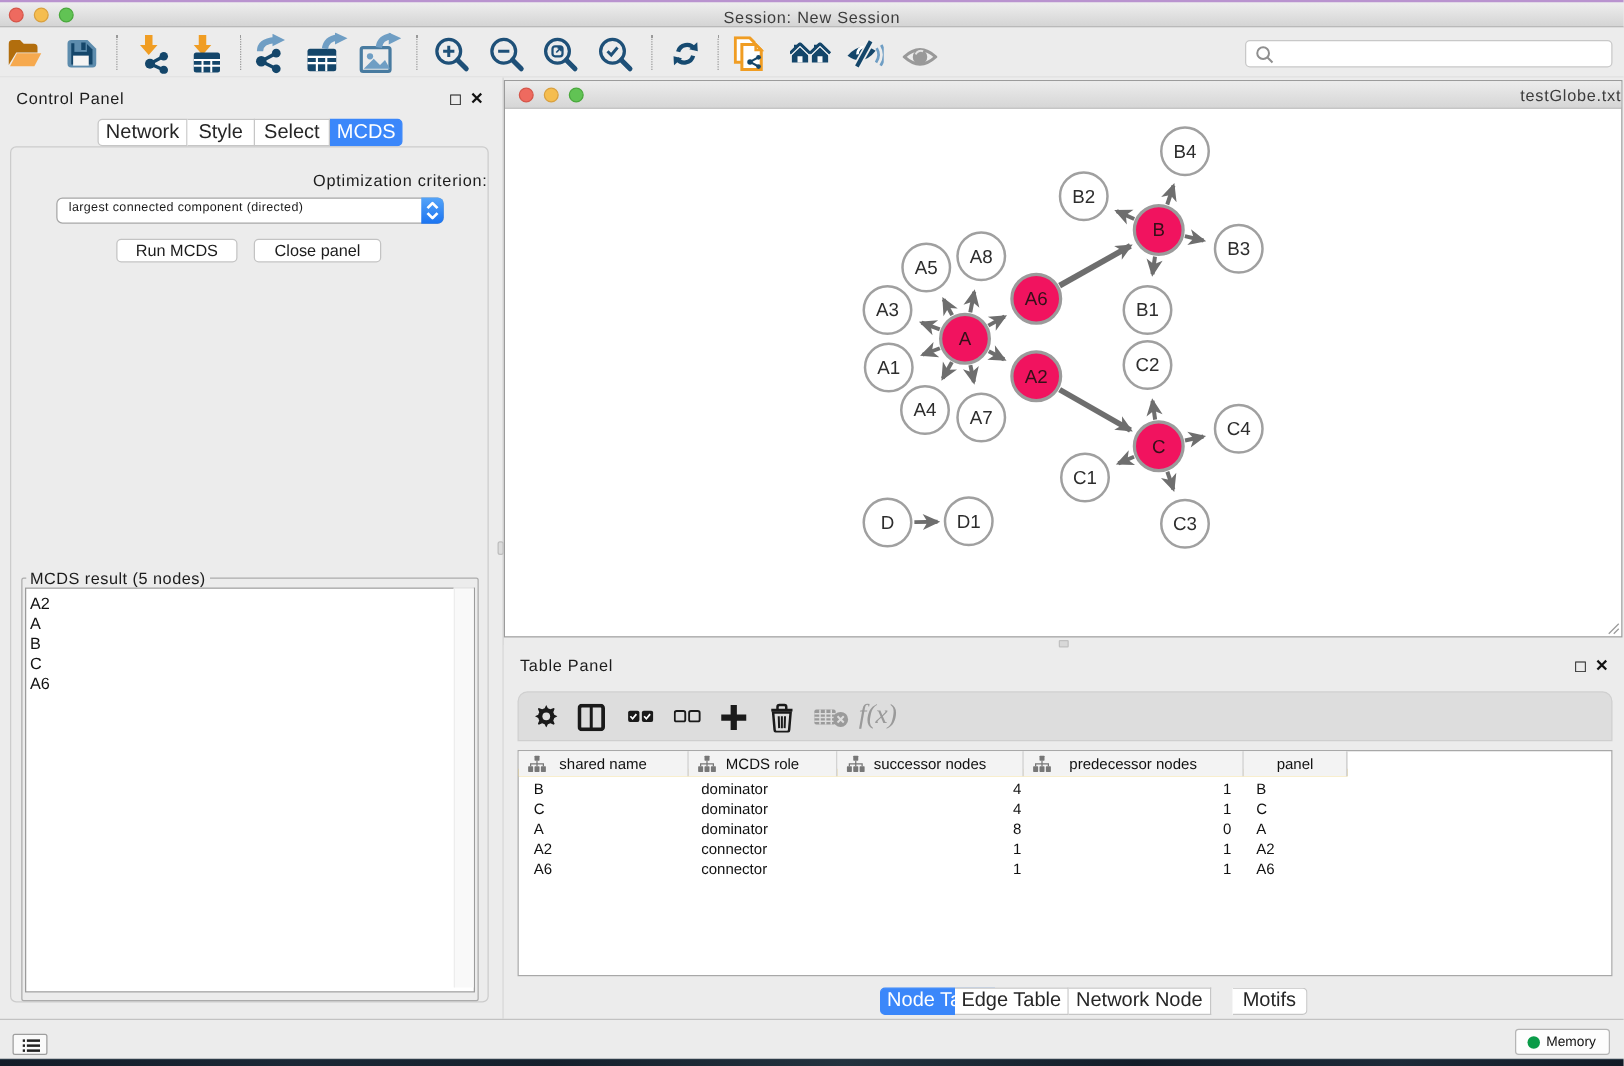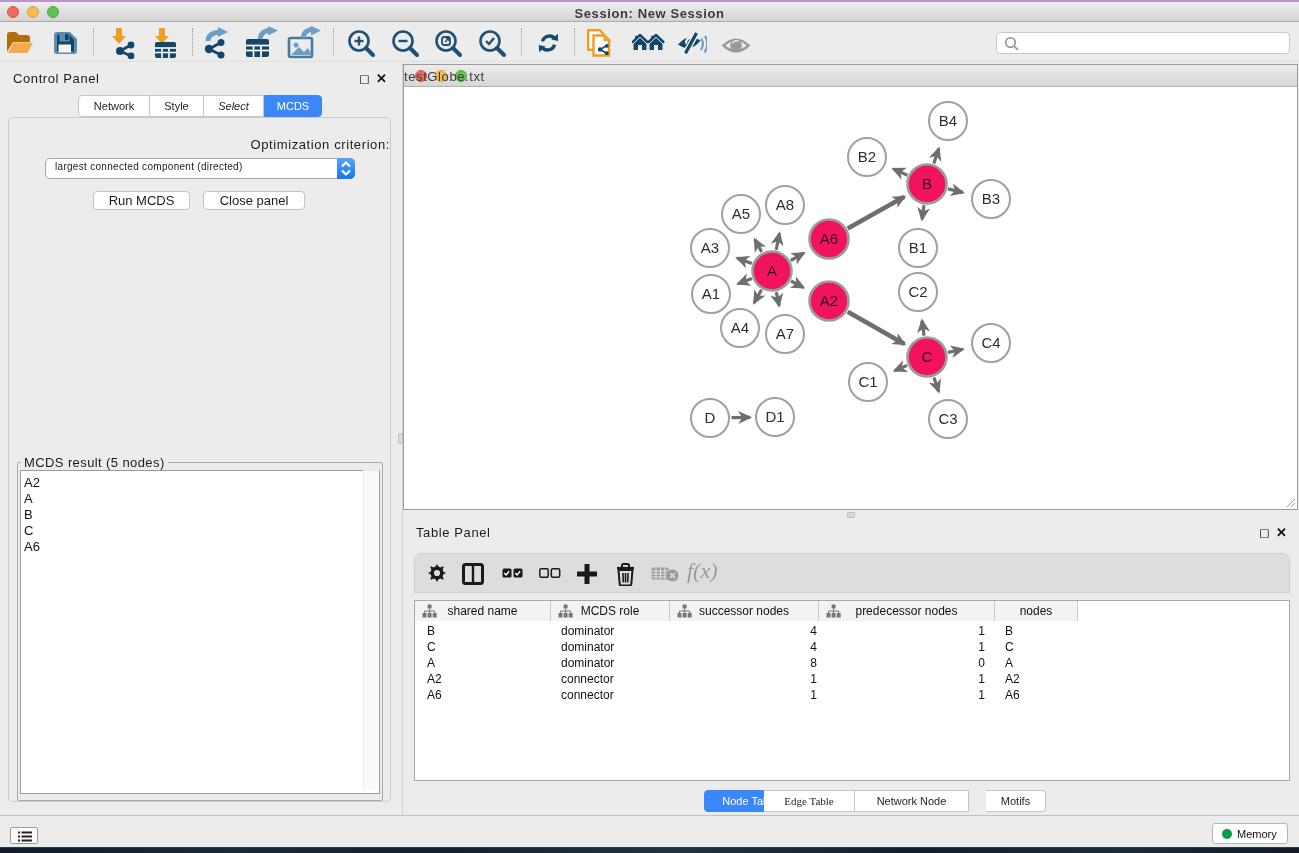--- a/index.html
+++ b/index.html
@@ -7,39 +7,39 @@
 body { background:#ececec; position:relative; }
 .abs { position:absolute; }
 
 
 #topstrip { left:0; top:0; width:1299px; height:2px; background:#b993cf; }
 
 
 #titlebar { left:0; top:2px; width:1299px; height:20px;
   background:linear-gradient(#eeeeee,#d4d4d4); border-bottom:1px solid #ababab; }
 #titlebar .title { position:absolute; left:0; right:0; top:4px; text-align:center;
-  font-size:13px; color:#3c3c3c; letter-spacing:0.6px;font-weight:bold; }
+  font-size:13px; color:#3c3c3c; letter-spacing:0.6px; }
 .tl { position:absolute; border-radius:50%; width:12px; height:12px; }
 
 
 #toolbar { left:0; top:22px; width:1299px; height:40px; background:#ececec; border-bottom:1px solid #e0e0e0; }
 .sep { position:absolute; top:6px; height:28px; width:0;
   border-left:1px dotted #9a9a9a; }
 .ticon { position:absolute; top:0; }
 #searchbox { position:absolute; left:996px; top:10px; width:294px; height:22px;
   background:#fff; border:1px solid #c8c8c8; border-radius:4px; }
 
 
 #cp { left:0; top:62px; width:396px; height:753px; background:#ececec; }
 #cp .ptitle { position:absolute; left:13px; top:9px; font-size:13px; color:#1c1c1c; letter-spacing:0.6px; }
 .wicon { position:absolute; font-size:13px; color:#111; }
 
 .tabs { position:absolute; height:22px; }
 .tab { position:absolute; top:0; height:22px; background:#fff; border:1px solid #c6c6c6;
-  font-size:11px; color:#262626; text-align:center; line-height:20px; }
+  font-size:16px; color:#262626; text-align:center; line-height:20px; }
 .tab.sel { background:#3b87fa; color:#fff; border-color:#3b87fa; }
 
 #cpbody { position:absolute; left:8px; top:55px; width:383px; height:685px;
   background:#ececec; border:1px solid #cccccc; border-radius:5px; }
 #optlabel { position:absolute; left:0; width:100%; top:19px; text-align:right;
   font-size:13px; color:#1c1c1c; letter-spacing:0.6px; }
 #dropdown { position:absolute; left:36px; top:40px; width:310px; height:21px;
   background:#fff; border:1px solid #a6a6a6; border-radius:5px; }
 #dropdown .txt { position:absolute; left:9px; top:2px; font-size:10px; color:#1c1c1c; letter-spacing:0.3px; }
 #dropdown .cap { position:absolute; right:-1px; top:-1px; width:18px; height:21px;
@@ -59,21 +59,21 @@
 
 
 #divider { left:396px; top:62px; width:7px; height:753px; background:#ececec; border-right:1px solid #d4d4d4;}
 #dgrip { position:absolute; left:2px; top:371px; width:5px; height:11px; background:#dcdcdc;
   border:1px solid #bdbdbd; border-radius:2px; }
 
 #gwin { left:403px; top:64px; width:895px; height:446px; background:#fff;
   border:1px solid #9b9b9b; }
 #gtitle { position:absolute; left:0; top:0; width:100%; height:22px;
   background:linear-gradient(#ececec,#d6d6d6); border-bottom:1px solid #b2b2b2; }
-#gtitle .title { position:absolute; left:0; right:0; top:4px; text-align:left;
+#gtitle .title { position:absolute; left:0; right:0; top:4px; text-align:right;
   font-size:13px; color:#3c3c3c; letter-spacing:0.6px; }
 
 #tp { left:403px; top:516px; width:896px; height:299px; background:#ececec; }
 #tp .ptitle { position:absolute; left:13px; top:9px; font-size:13px; color:#1c1c1c; letter-spacing:0.6px; }
 #tptoolbar { position:absolute; left:11px; top:37px; width:876px; height:40px;
   background:#dddddd; border:1px solid #cfcfcf; border-radius:8px 8px 0 0; }
 #ttable { position:absolute; left:11px; top:84px; width:876px; height:181px;
   background:#fff; border:1px solid #a8a8a8; }
 .th { position:absolute; top:0; height:20px; background:#f3f3f3;
   border-right:1px solid #c9c9c9; font-size:12px; color:#111; }
@@ -241,21 +241,21 @@
   </div>
 </div>
 
 <div class="abs" id="cp">
   <div class="ptitle">Control Panel</div>
   <div class="wicon" style="left:359px;top:9px;">◻</div>
   <div class="wicon" style="left:376px;top:9px;font-weight:bold;">✕</div>
   <div class="tabs" style="left:78px;top:33px;">
     <div class="tab" style="left:0;width:72px;border-radius:4px 0 0 4px;">Network</div>
     <div class="tab" style="left:72px;width:54px;border-left:none;">Style</div>
-    <div class="tab" style="left:126px;width:60px;border-left:none;font-style:italic;">Select</div>
+    <div class="tab" style="left:126px;width:60px;border-left:none;">Select</div>
     <div class="tab sel" style="left:186px;width:58px;border-radius:0 4px 4px 0;">MCDS</div>
   </div>
   <div id="cpbody">
     <div id="optlabel">Optimization criterion:</div>
     <div id="dropdown">
       <div class="txt">largest connected component (directed)</div>
       <div class="cap">
           <svg style="position:absolute;left:3px;top:2px;" width="12" height="17">
             <path d="M2 6.5 L6 2.5 L10 6.5" fill="none" stroke="#fff" stroke-width="2.2" stroke-linejoin="round"></path>
             <path d="M2 10.5 L6 14.5 L10 10.5" fill="none" stroke="#fff" stroke-width="2.2" stroke-linejoin="round"></path>
@@ -453,21 +453,21 @@
           <svg style="position:absolute;left:7px;top:3px;" width="15" height="14" viewBox="0 0 15 14">
 <rect x="5.6" y="0.5" width="4" height="4" rx="0.5" fill="#777"></rect>
 <rect x="0.5" y="9" width="4" height="4.5" rx="0.5" fill="#777"></rect>
 <rect x="5.6" y="9" width="4" height="4.5" rx="0.5" fill="#777"></rect>
 <rect x="10.7" y="9" width="4" height="4.5" rx="0.5" fill="#777"></rect>
 <path d="M7.6 4.5 v3 M2.5 9 v-2 h10.2 v2 M7.6 7 v2" fill="none" stroke="#777" stroke-width="1"></path>
 </svg>
           <div class="lbl">predecessor nodes</div>
         </div>
       <div class="th" style="left:580px;width:83px;">
-          <div class="lbl">nodes</div>
+          <div class="lbl">panel</div>
         </div>
     </div>
     <div id="trows">
       <div class="tr" style="top:22px;">
           <span class="td" style="left:12px;">B</span>
           <span class="td" style="left:146px;">dominator</span>
           <span class="tdr" style="left:250px;width:152px;">4</span>
           <span class="tdr" style="left:410px;width:160px;">1</span>
           <span class="td" style="left:590px;">B</span>
         </div>
@@ -496,21 +496,21 @@
           <span class="td" style="left:12px;">A6</span>
           <span class="td" style="left:146px;">connector</span>
           <span class="tdr" style="left:250px;width:152px;">1</span>
           <span class="tdr" style="left:410px;width:160px;">1</span>
           <span class="td" style="left:590px;">A6</span>
         </div>
     </div>
   </div>
   <div id="tptabs" style="left:269px;top:274px;">
     <div class="tab sel" style="left:0;width:92px;border-radius:4px 0 0 4px;margin-left:32px;">Node Table</div>
-    <div class="tab" style="left:92px;width:91px;border-left:none;font-family:Liberation Serif, serif;">Edge Table</div>
+    <div class="tab" style="left:92px;width:91px;border-left:none;">Edge Table</div>
     <div class="tab" style="left:183px;width:114px;border-left:none;">Network Node</div>
     <div class="tab" style="left:314px;width:60px;border-left:none;border-radius:0 4px 4px 0;">Motifs</div>
   </div>
 </div>
 
 <div class="abs" style="left:847px;top:512px;width:8px;height:6px;background:#d8d8d8;border:1px solid #c0c0c0;border-radius:1px;"></div>
 <div class="abs" id="status">
   <div id="listbtn">
       <svg style="position:absolute;left:7px;top:2.5px;" width="14" height="11">
  <g fill="#222">

